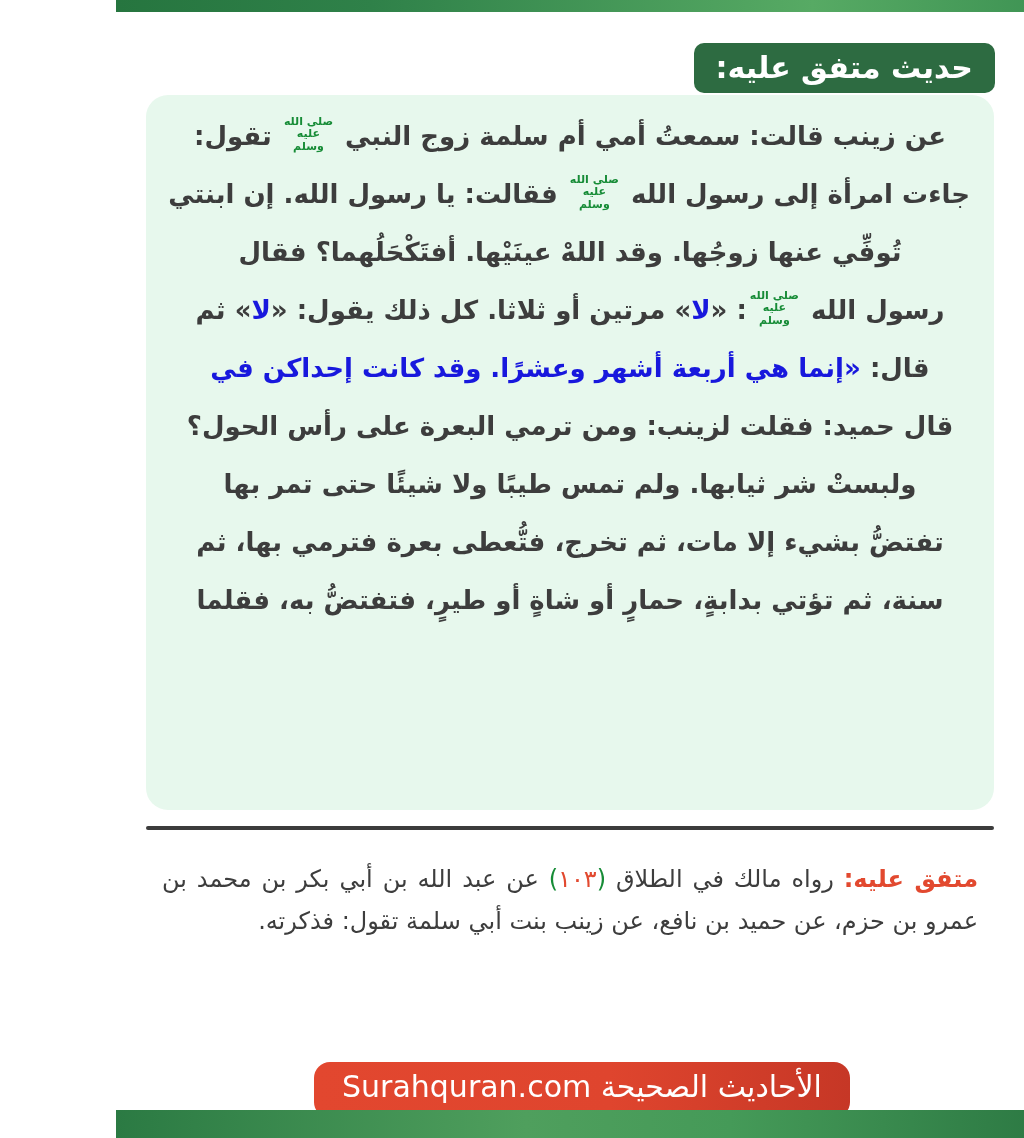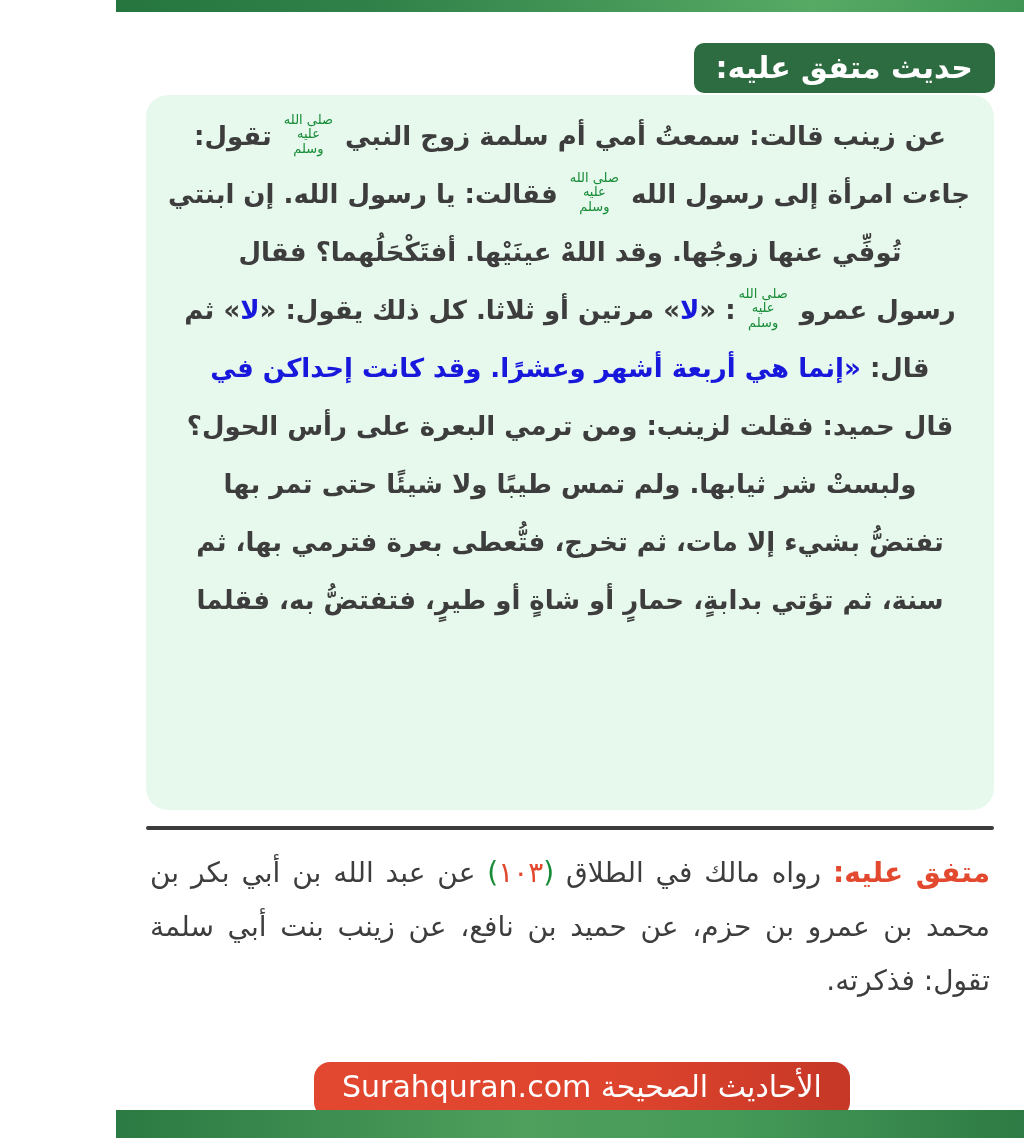--- a/index.html
+++ b/index.html
@@ -22,28 +22,28 @@
     background:#e7f8ed;border-radius:22px;direction:rtl;
   }
   .hadith-text{margin:0;padding:12px 24px 0 24px;font-weight:bold;font-size:26px;text-align:center;}
   .tline{line-height:58px;white-space:nowrap;}
   .seg-dark{color:#3d3d3d;}
   .seg-blue{color:#1818dd;}
   .seg-green{color:#178c37;}
   .seg-red{color:#e2492f;}
   .seg-red-bold{color:#e2492f;font-weight:bold;}
   .honorific{
-    display:inline-block;vertical-align:middle;font-size:13px;line-height:1.12;
-    color:#178c37;font-weight:normal;text-align:center;margin:0 3px;transform:translateY(-3px);
+    display:inline-block;vertical-align:middle;font-size:11px;line-height:1.12;
+    color:#178c37;font-weight:bold;text-align:center;margin:0 3px;transform:translateY(-3px);
   }
   .divider{position:absolute;top:826px;left:30px;right:30px;height:4px;background:#3c3c3c;border-radius:2px;}
   .takhrij{
-    position:absolute;top:842px;left:30px;right:30px;margin:4px;
+    position:absolute;top:842px;left:30px;right:30px;margin:16px;
     direction:rtl;text-align:justify;text-align-last:right;
-    font-size:28px;line-height:54px;color:#474747;font-weight:normal;
+    font-size:24px;line-height:42px;color:#474747;font-weight:normal;
   }
   .footer-badge{
     position:absolute;top:1062px;left:50%;transform:translateX(-50%);
     width:536px;height:56px;
     background:linear-gradient(90deg,#e2472f 0%,#df452e 55%,#c63726 100%);
     border-radius:16px;color:#ffffff;text-align:center;
     font-size:30px;line-height:50px;direction:rtl;z-index:1;cursor:pointer;margin-left:12px;
   }
   .strip-bottom{
     position:absolute;top:1110px;left:0;width:1024px;height:28px;
@@ -60,21 +60,21 @@
 
   <div class="title-badge">
     <span>حديث متفق عليه:</span>
   </div>
 
   <div class="hadith-box">
     <div class="hadith-text">
         <div class="tline"><span class="seg-dark">عن زينب قالت: سمعتُ أمي أم سلمة زوج النبي </span><span class="honorific">صلى الله<br>عليه<br>وسلم</span><span class="seg-dark"> تقول:</span></div>
         <div class="tline"><span class="seg-dark">جاءت امرأة إلى رسول الله </span><span class="honorific">صلى الله<br>عليه<br>وسلم</span><span class="seg-dark"> فقالت: يا رسول الله. إن ابنتي</span></div>
         <div class="tline"><span class="seg-dark">تُوفِّي عنها زوجُها. وقد اللهْ عينَيْها. أفتَكْحَلُهما؟ فقال</span></div>
-        <div class="tline"><span class="seg-dark">رسول عمرو </span><span class="honorific">صلى الله<br>عليه<br>وسلم</span><span class="seg-dark">: «</span><span class="seg-blue">لا</span><span class="seg-dark">» مرتين أو ثلاثا. كل ذلك يقول: «</span><span class="seg-blue">لا</span><span class="seg-dark">» ثم</span></div>
+        <div class="tline"><span class="seg-dark">رسول الله </span><span class="honorific">صلى الله<br>عليه<br>وسلم</span><span class="seg-dark">: «</span><span class="seg-blue">لا</span><span class="seg-dark">» مرتين أو ثلاثا. كل ذلك يقول: «</span><span class="seg-blue">لا</span><span class="seg-dark">» ثم</span></div>
         <div class="tline"><span class="seg-dark">قال: </span><span class="seg-blue">«إنما هي أربعة أشهر وعشرًا. وقد كانت إحداكن في</span></div>
         <div class="tline"><span class="seg-dark">قال حميد: فقلت لزينب: ومن ترمي البعرة على رأس الحول؟</span></div>
         <div class="tline"><span class="seg-dark">ولبستْ شر ثيابها. ولم تمس طيبًا ولا شيئًا حتى تمر بها</span></div>
         <div class="tline"><span class="seg-dark">تفتضُّ بشيء إلا مات، ثم تخرج، فتُّعطى بعرة فترمي بها، ثم</span></div>
         <div class="tline"><span class="seg-dark">سنة، ثم تؤتي بدابةٍ، حمارٍ أو شاةٍ أو طيرٍ، فتفتضُّ به، فقلما</span></div>
       </div>
   </div>
 
   <div class="divider"></div>
 

